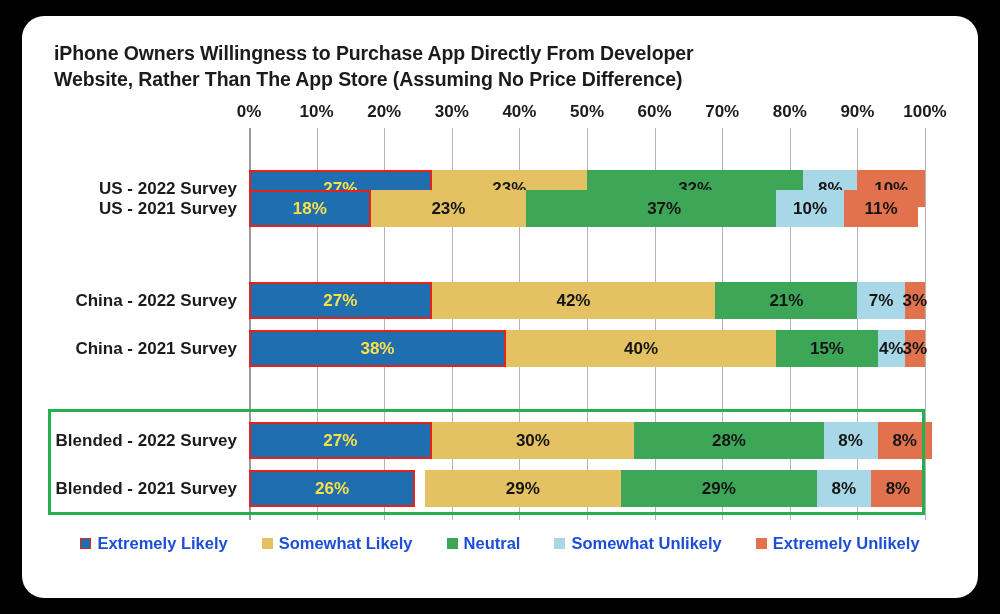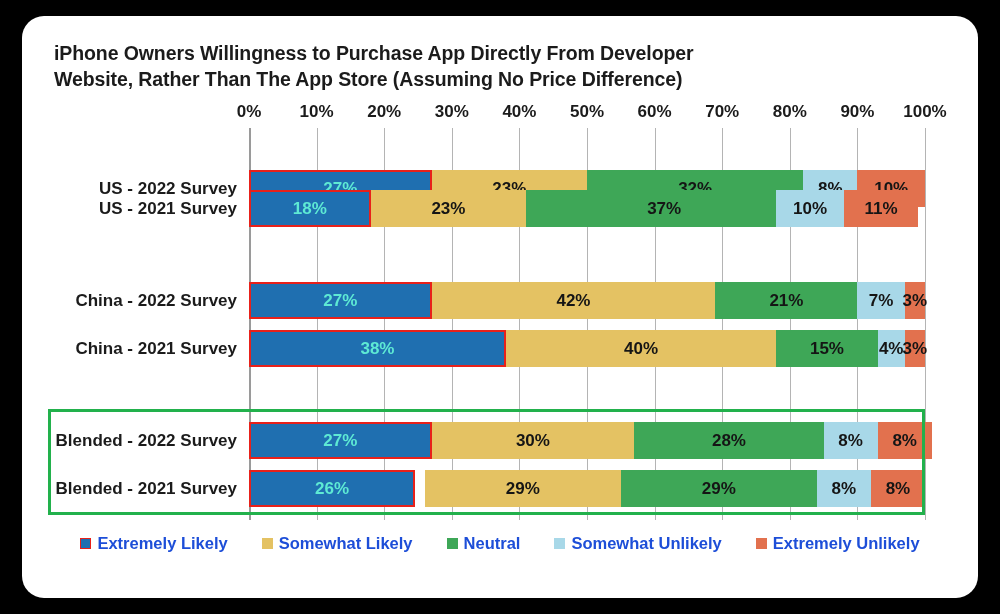--- a/index.html
+++ b/index.html
@@ -79,21 +79,21 @@
     align-items: center;
     justify-content: center;
     font-size: 17px;
     font-weight: 600;
     color: #151515;
     overflow: visible;
     white-space: nowrap;
   }
   .seg.first {
     border: 2.5px solid #e8211a;
-    color: #5eead4;
+    color: #fde047;
     text-decoration: underline;
   }
   .seg .outlabel {
     position: absolute;
     left: 50%;
     transform: translateX(-50%);
   }
 
   
   #highlight {

